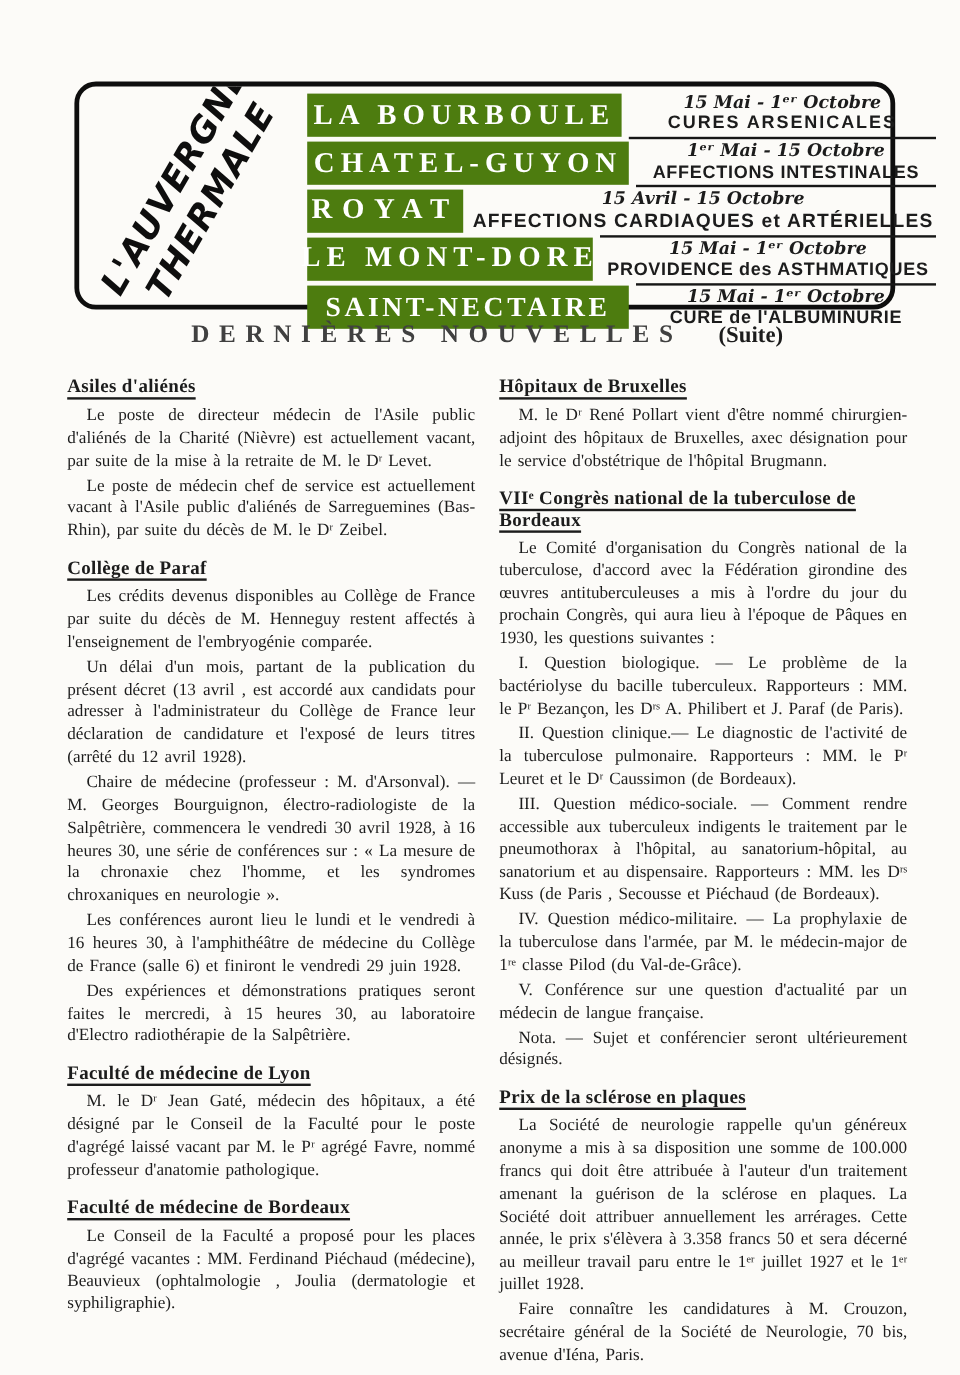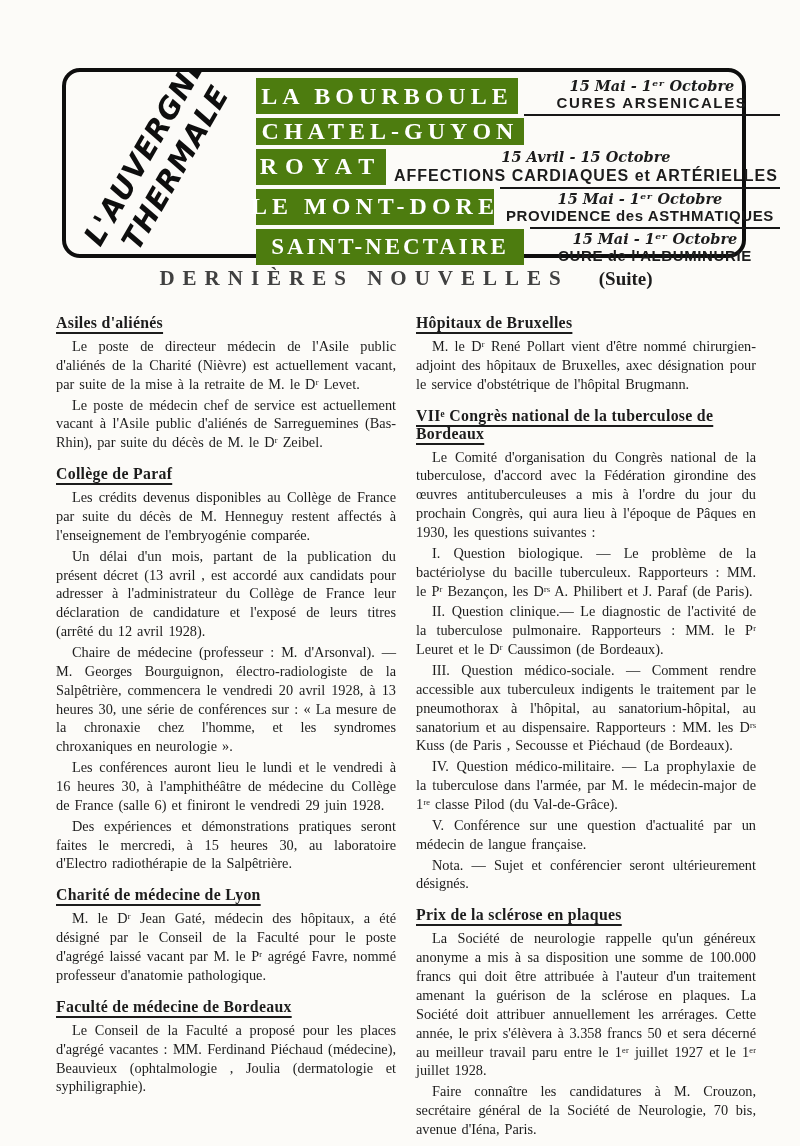--- a/index.html
+++ b/index.html
@@ -128,20 +128,24 @@
       <div class="brow r1">
         <div class="town-bar">LA BOURBOULE</div>
         <div class="sched">
           <div class="dates">15 Mai - 1ᵉʳ Octobre</div>
           <div class="cure">CURES ARSENICALES</div>
         </div>
       </div>
 
       <div class="brow r2">
         <div class="town-bar">CHATEL-GUYON</div>
+        <div class="sched">
+          <div class="dates">1ᵉʳ Mai - 15 Octobre</div>
+          <div class="cure">AFFECTIONS INTESTINALES</div>
+        </div>
       </div>
 
       <div class="brow r3">
         <div class="town-bar">ROYAT</div>
         <div class="sched">
           <div class="dates">15 Avril - 15 Octobre</div>
           <div class="cure">AFFECTIONS CARDIAQUES et ARTÉRIELLES</div>
         </div>
       </div>
 
@@ -178,27 +182,27 @@
         <div class="sec">
           <div class="sec-title">Asiles d'aliénés</div>
           <p class="para">Le poste de directeur médecin de l'Asile public d'aliénés de la Charité (Nièvre) est actuellement vacant, par suite de la mise à la retraite de M. le Dʳ Levet.</p>
           <p class="para">Le poste de médecin chef de service est actuellement vacant à l'Asile public d'aliénés de Sarreguemines (Bas-Rhin), par suite du décès de M. le Dʳ Zeibel.</p>
         </div>
 
         <div class="sec">
           <div class="sec-title">Collège de Paraf</div>
           <p class="para">Les crédits devenus disponibles au Collège de France par suite du décès de M. Henneguy restent affectés à l'enseignement de l'embryogénie comparée.</p>
           <p class="para">Un délai d'un mois, partant de la publication du présent décret (13 avril , est accordé aux candidats pour adresser à l'administrateur du Collège de France leur déclaration de candidature et l'exposé de leurs titres (arrêté du 12 avril 1928).</p>
-          <p class="para">Chaire de médecine (professeur : M. d'Arsonval). — M. Georges Bourguignon, électro-radiologiste de la Salpêtrière, commencera le vendredi 20 avril 1928, à 13 heures 30, une série de conférences sur : « La mesure de la chronaxie chez l'homme, et les syndromes chroxaniques en neurologie ».</p>
+          <p class="para">Chaire de médecine (professeur : M. d'Arsonval). — M. Georges Bourguignon, électro-radiologiste de la Salpêtrière, commencera le vendredi 30 avril 1928, à 16 heures 30, une série de conférences sur : « La mesure de la chronaxie chez l'homme, et les syndromes chroxaniques en neurologie ».</p>
           <p class="para">Les conférences auront lieu le lundi et le vendredi à 16 heures 30, à l'amphithéâtre de médecine du Collège de France (salle 6) et finiront le vendredi 29 juin 1928.</p>
           <p class="para">Des expériences et démonstrations pratiques seront faites le mercredi, à 15 heures 30, au laboratoire d'Electro radiothérapie de la Salpêtrière.</p>
         </div>
 
         <div class="sec">
-          <div class="sec-title">Charité de médecine de Lyon</div>
+          <div class="sec-title">Faculté de médecine de Lyon</div>
           <p class="para">M. le Dʳ Jean Gaté, médecin des hôpitaux, a été désigné par le Conseil de la Faculté pour le poste d'agrégé laissé vacant par M. le Pʳ agrégé Favre, nommé professeur d'anatomie pathologique.</p>
         </div>
 
         <div class="sec">
           <div class="sec-title">Faculté de médecine de Bordeaux</div>
           <p class="para">Le Conseil de la Faculté a proposé pour les places d'agrégé vacantes : MM. Ferdinand Piéchaud (médecine), Beauvieux (ophtalmologie , Joulia (dermatologie et syphiligraphie).</p>
         </div>
 
       </div>
 

